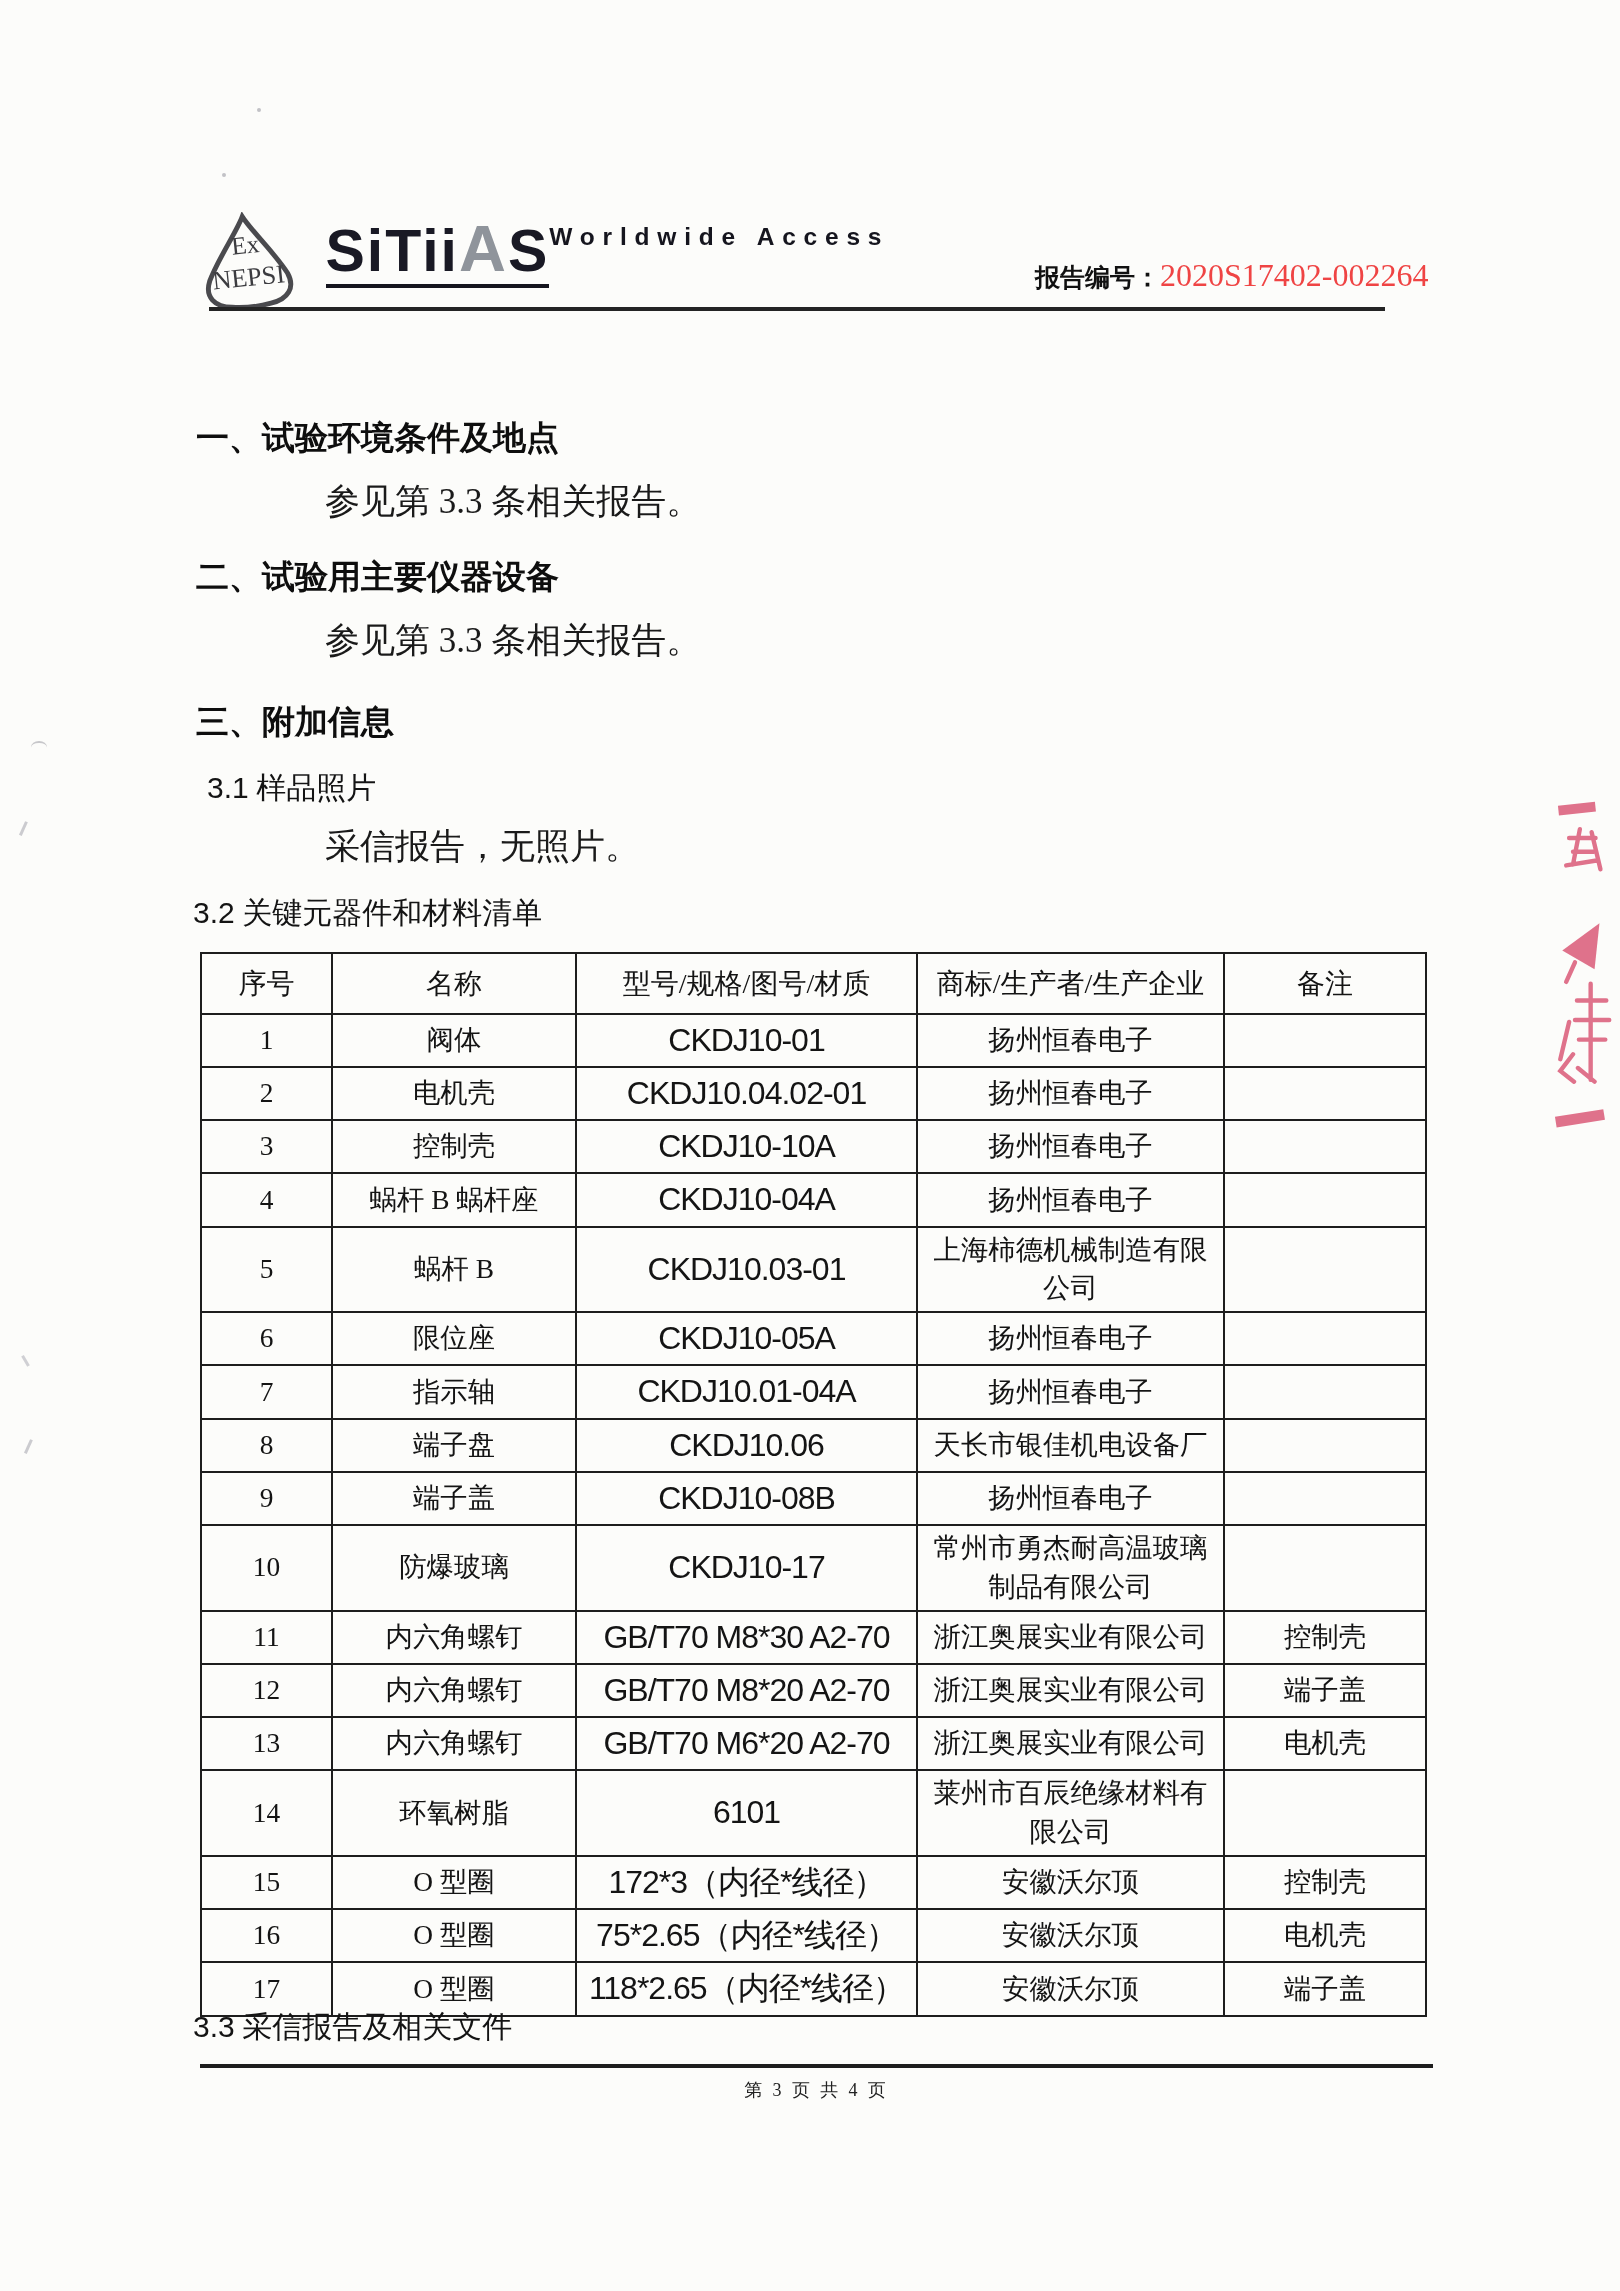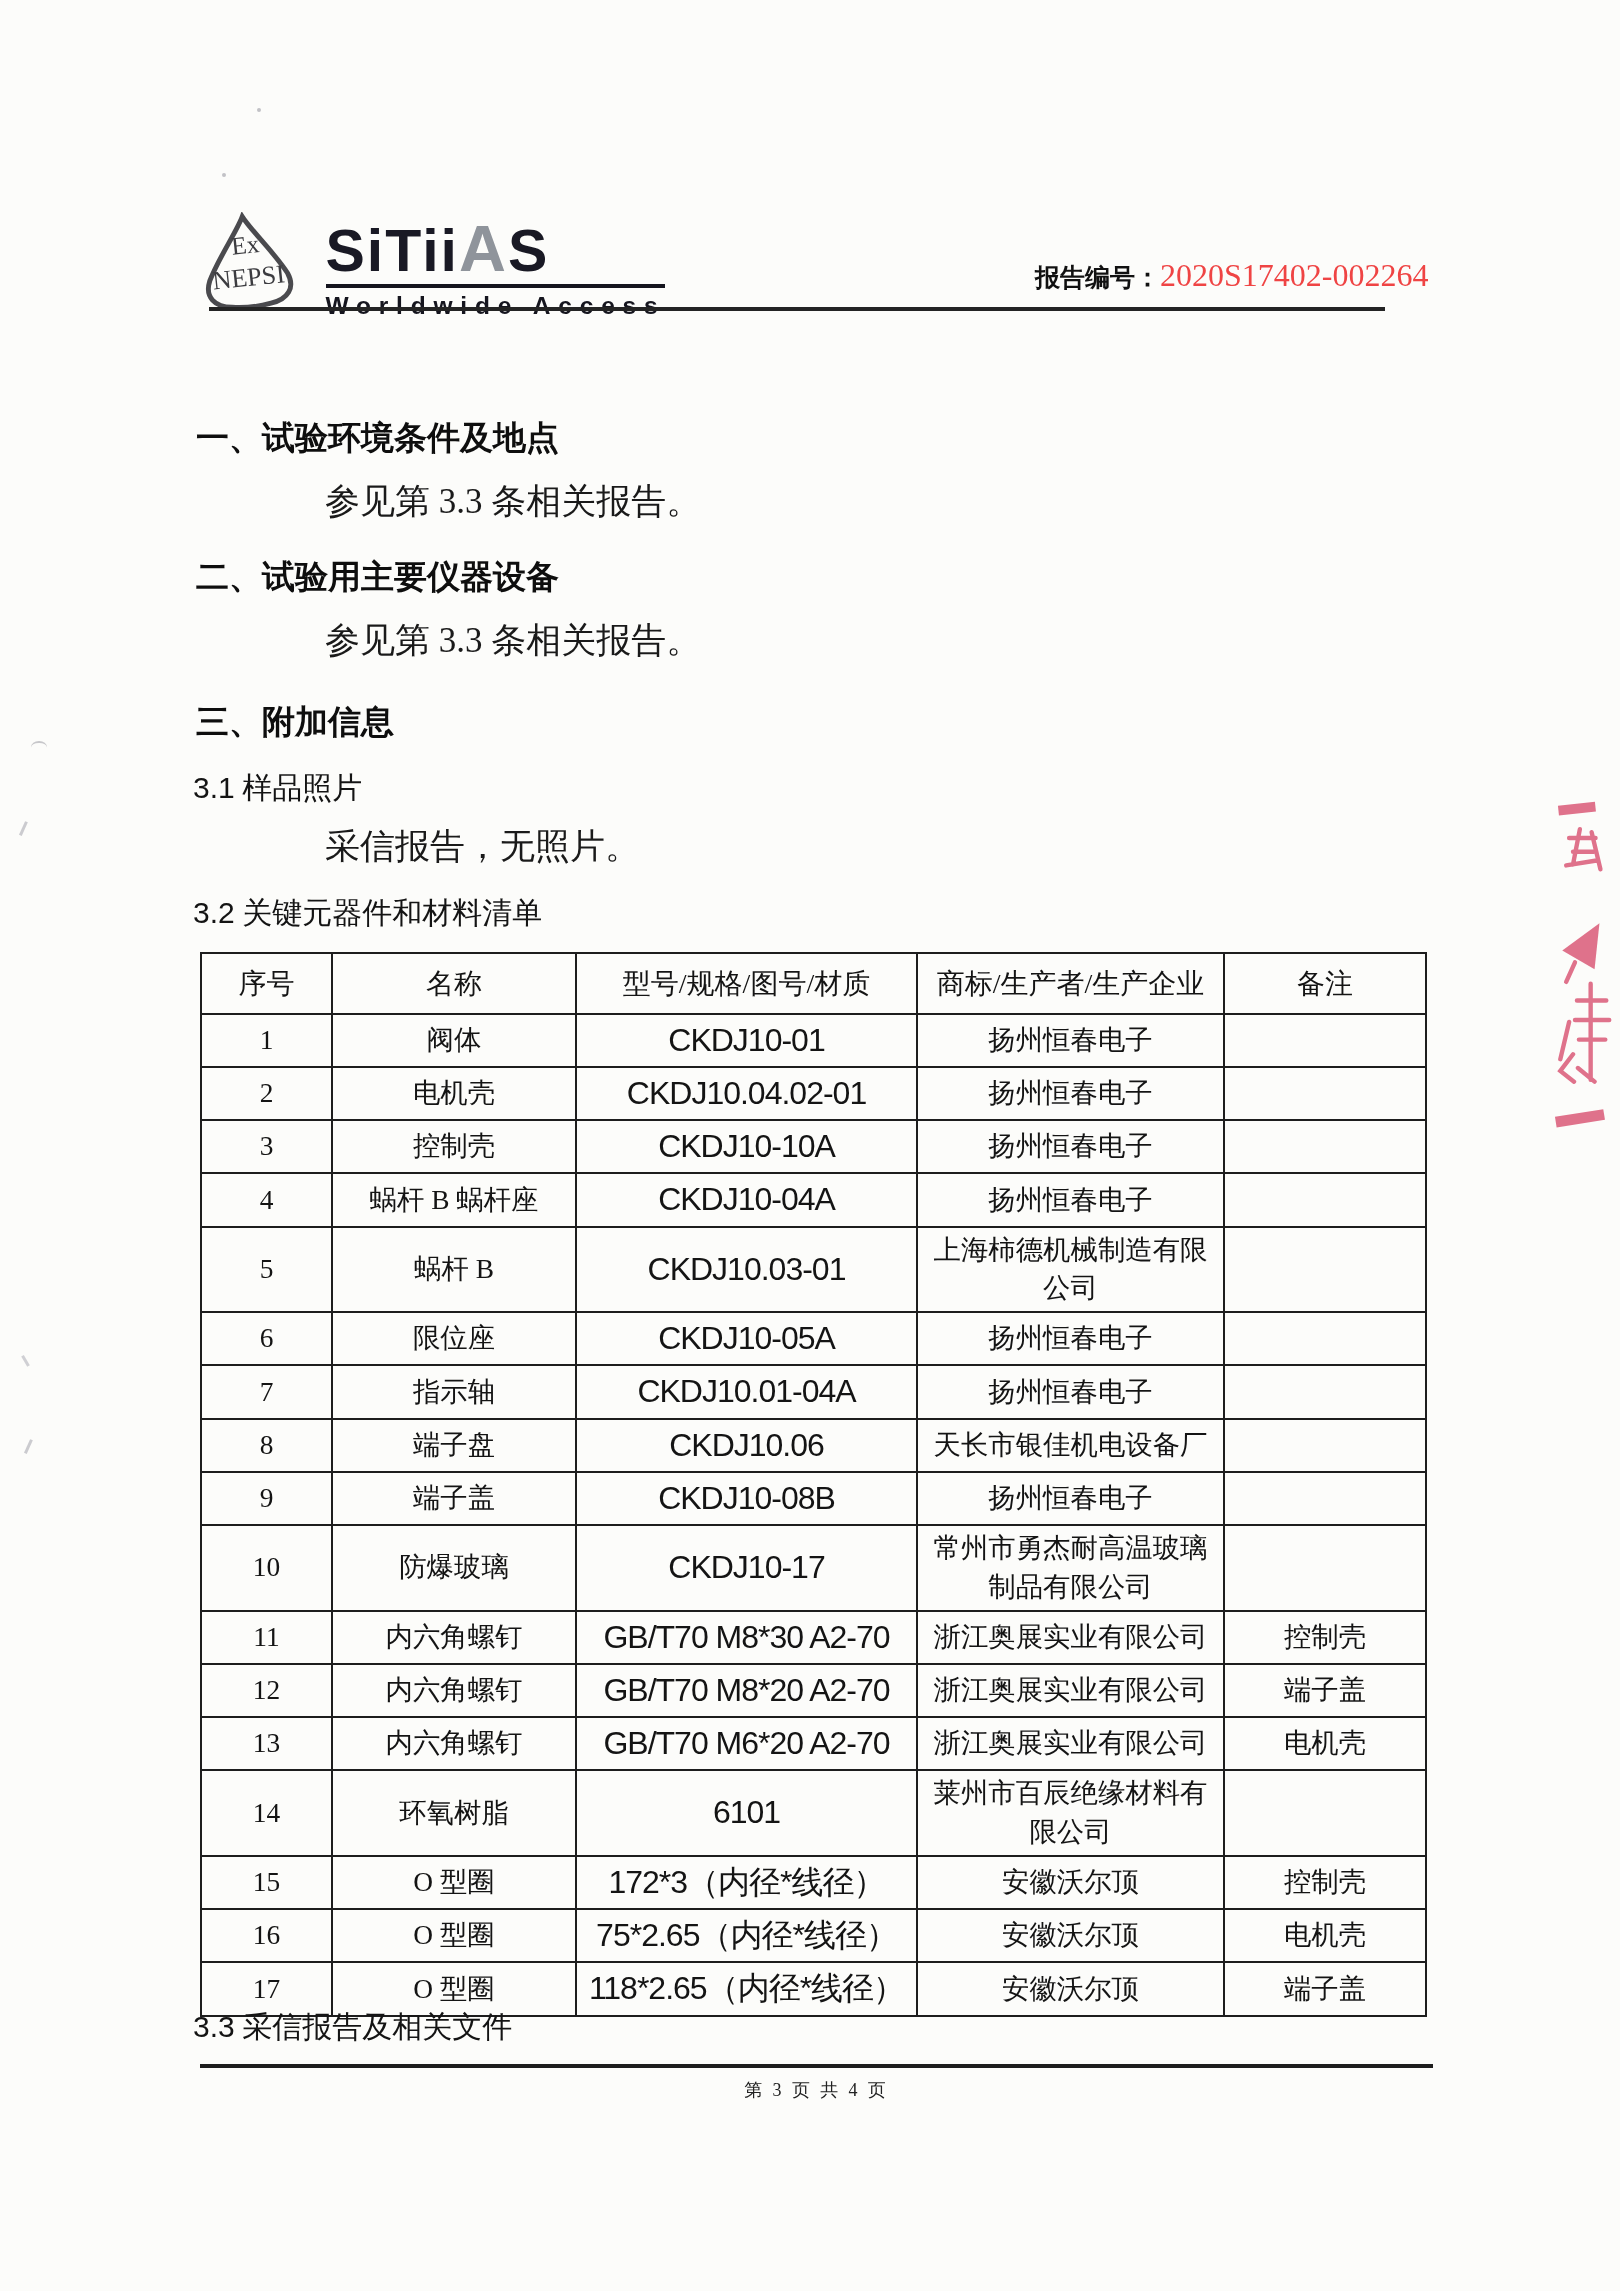--- a/index.html
+++ b/index.html
@@ -6,21 +6,21 @@
   .page {
     position:relative; width:1620px; height:2292px;
     background:#fcfcfa; overflow:hidden;
     color:#1c1c1c;
     font-family:"Liberation Serif", serif;
   }
 
   
   .logo { position:absolute; left:192px; top:212px; display:flex; align-items:flex-start; gap:23.5px; }
   .badge { width:110px; height:100px; }
-  .brand-wrap { display:flex; flex-direction:column; margin-top:5.9px; }
+  .brand-wrap { display:flex; flex-direction:row; margin-top:5.9px; }
   .brand-text {
     font-family:"Liberation Sans", sans-serif; font-weight:900;
     font-size:59px; line-height:0.95; letter-spacing:2px; color:#191924;
     border-bottom:4.9px solid #15151e; padding-bottom:3.9px;
     display:inline-block; white-space:nowrap;
   }
   .brand-text .gray { color:#8f949b; font-size:65px; }
   .tagline {
     font-family:"Liberation Sans", sans-serif; font-weight:700;
     font-size:24.5px; letter-spacing:7.8px; margin-top:4.9px; color:#15151e; white-space:nowrap;
@@ -38,21 +38,21 @@
   }
   .sec-body {
     position:absolute; left:325px;
     font-size:35px; color:#1a1a1a; white-space:nowrap;
   }
   #h1 { top:416px; } #p1 { top:478px; }
   #h2 { top:555px; } #p2 { top:617px; }
   #h3 { top:700px; }
   .sub-heading { position:absolute; left:193px; font-size:30px; color:#141414; white-space:nowrap; }
   .sub-heading .num { font-family:"Liberation Sans", sans-serif; }
-  #s31 { top:768px; } #p31 { top:823px; }
+  #s31 { top:768px;margin-left:14px; } #p31 { top:823px; }
   #s32 { top:893px; }
   #s33 { top:2007px; }
 
   
   .components-table {
     position:absolute; left:200px; top:952px; width:1225px;
     border-collapse:collapse; table-layout:fixed;
     font-size:27.4px; font-family:"Liberation Serif", serif; color:#141414;
     border:2.9px solid #161616;
   }

